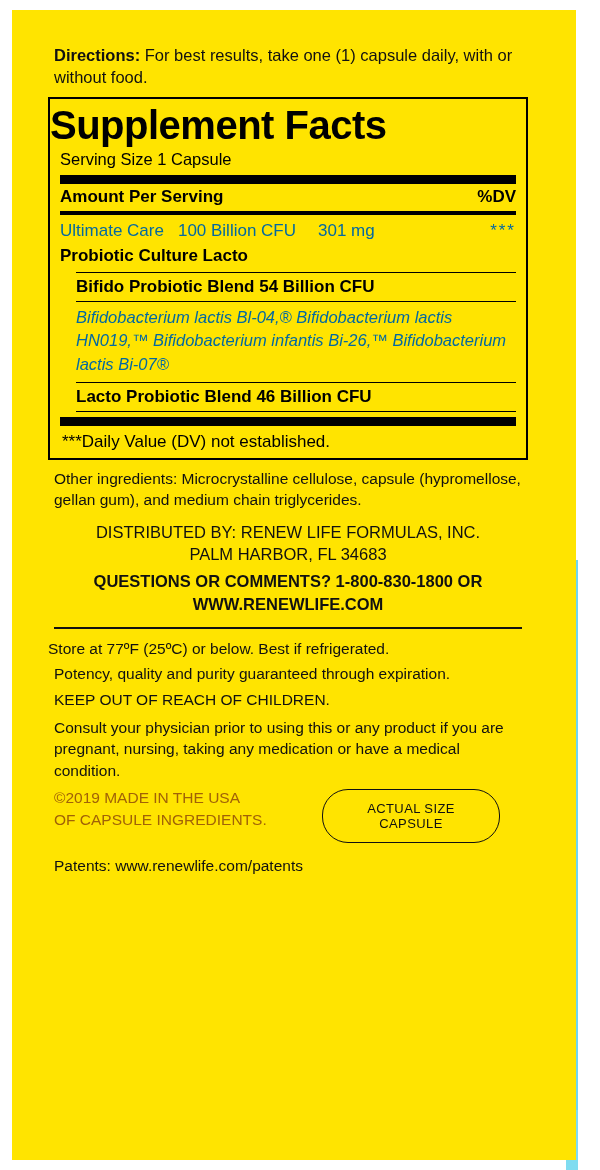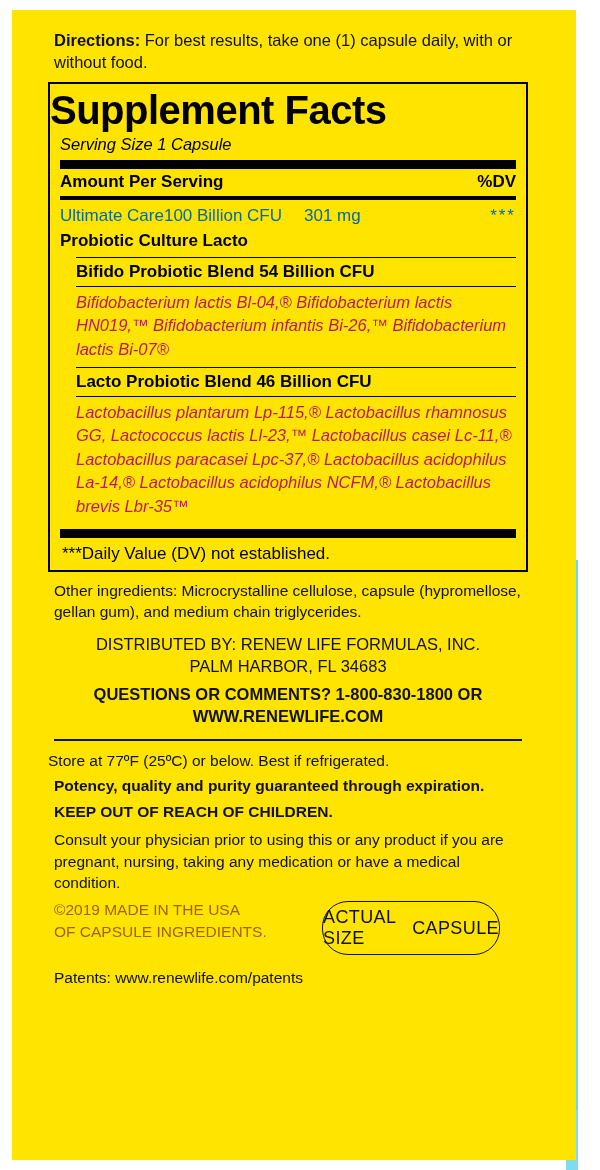--- a/index.html
+++ b/index.html
@@ -43,21 +43,21 @@
     position: absolute;
     left: 12px;
     top: 10px;
     width: 564px;
     height: 1150px;
     background: #ffe400;
   }
   .content {
     position: absolute;
     left: 48px;
-    top: 29px;
+    top: 44px;
     width: 480px;
   }
 
   .directions {
     font-size: 16.5px;
     line-height: 1.35;
     color: #111;
     margin: 0 0 8px 6px;
   }
   .directions b { font-weight: bold; }
@@ -75,21 +75,20 @@
     text-align: left;
     line-height: 1.0;
     padding: 6px 0 4px 0;
     color: #000;
   }
   .sf-inner { padding: 0 10px 0 10px; }
   .sf-serving {
     font-size: 16.5px;
     line-height: 1.32;
     color: #000;
-    font-style: italic;
   }
   .rule-thick {
     border-top: 9px solid #000;
     margin-top: 5px;
   }
   .rule-med {
     border-top: 4.5px solid #000;
   }
   .rule-thin {
     border-top: 1.6px solid #000;
@@ -105,42 +104,42 @@
   .blend-row {
     display: flex;
     align-items: center;
     font-size: 17px;
     font-weight: normal;
     padding: 5px 0 3px 0;
     color: #0369a1;
     line-height: 1.25;
   }
   .blend-row .bl-name { flex: 0 0 auto; }
-  .blend-row .bl-cfu { }
+  .blend-row .bl-cfu { margin-left: 14px; }
   .blend-row .bl-mg { margin-left: 22px; }
   .blend-row .bl-dv { margin-left: auto; letter-spacing: 2px;}
   .blend-sub {
     font-size: 17px;
     font-weight: bold;
     color: #000;
     padding-bottom: 6px;
     line-height: 1.25;
   }
   .indent { margin-left: 16px; }
   .sub-head {
     font-size: 17px;
     font-weight: bold;
     padding: 4px 0 4px 0;
   }
   .strain-list {
     font-size: 16.5px;
     font-style: italic;
     line-height: 1.42;
     padding: 4px 0 6px 0;
-    color: #be185d;
+    color: #0369a1;
   }
   .dv-note {
     font-size: 17px;
     padding: 6px 0 6px 2px;
     color: #000;
   }
 
   .other-ing {
     font-size: 15.5px;
     line-height: 1.35;
@@ -166,21 +165,21 @@
     border-top: 2px solid #111;
     margin: 12px 6px 9px 6px;
   }
   .store {
     font-size: 15.5px;
     line-height: 1.38;
     color: #111;
   }
   .bold-block {
     font-size: 15.5px;
-    font-weight: bold;
+    font-weight: normal;
     line-height: 1.38;
     margin-left: 6px;
     margin-top: 4px;
     color: #111;
   }
   .consult {
     font-size: 15.5px;
     line-height: 1.38;
     margin-left: 6px;
     margin-top: 7px;
@@ -206,24 +205,24 @@
   }
   .capsule-oval {
     position: absolute;
     right: 28px;
     top: 2px;
     width: 176px;
     height: 52px;
     border: 1.6px solid #111;
     border-radius: 26px / 26px;
     display: flex;
-    flex-direction: row;
+    flex-direction: column;
     align-items: center;
     justify-content: center;
-    font-size: 18px;
+    font-size: 13px;
     letter-spacing: 0.4px;
     line-height: 1.2;
     color: #111;
   }
 </style>
 </head>
 <body>
 
 <div class="package">
 
@@ -260,21 +259,20 @@
         <div class="blend-sub">Probiotic Culture Lacto</div>
 
         <div class="indent">
           <div class="rule-thin"></div>
           <div class="sub-head">Bifido Probiotic Blend 54 Billion CFU</div>
           <div class="rule-thin"></div>
           <div class="strain-list">Bifidobacterium lactis Bl-04,® Bifidobacterium lactis HN019,™ Bifidobacterium infantis Bi-26,™ Bifidobacterium lactis Bi-07®</div>
           <div class="rule-thin"></div>
           <div class="sub-head">Lacto Probiotic Blend 46 Billion CFU</div>
           <div class="rule-thin"></div>
-          <div class="strain-list">Lactobacillus plantarum Lp-115,® Lactobacillus rhamnosus GG, Lactococcus lactis Ll-23,™ Lactobacillus casei Lc-11,® Lactobacillus paracasei Lpc-37,® Lactobacillus acidophilus La-14,® Lactobacillus acidophilus NCFM,® Lactobacillus brevis Lbr-35™</div>
         </div>
 
         <div class="rule-thick"></div>
 
         <div class="dv-note">***Daily Value (DV) not established.</div>
       </div>
     </div>
 
     <p class="other-ing">Other ingredients: Microcrystalline cellulose, capsule (hypromellose, gellan gum), and medium chain triglycerides.</p>
 

